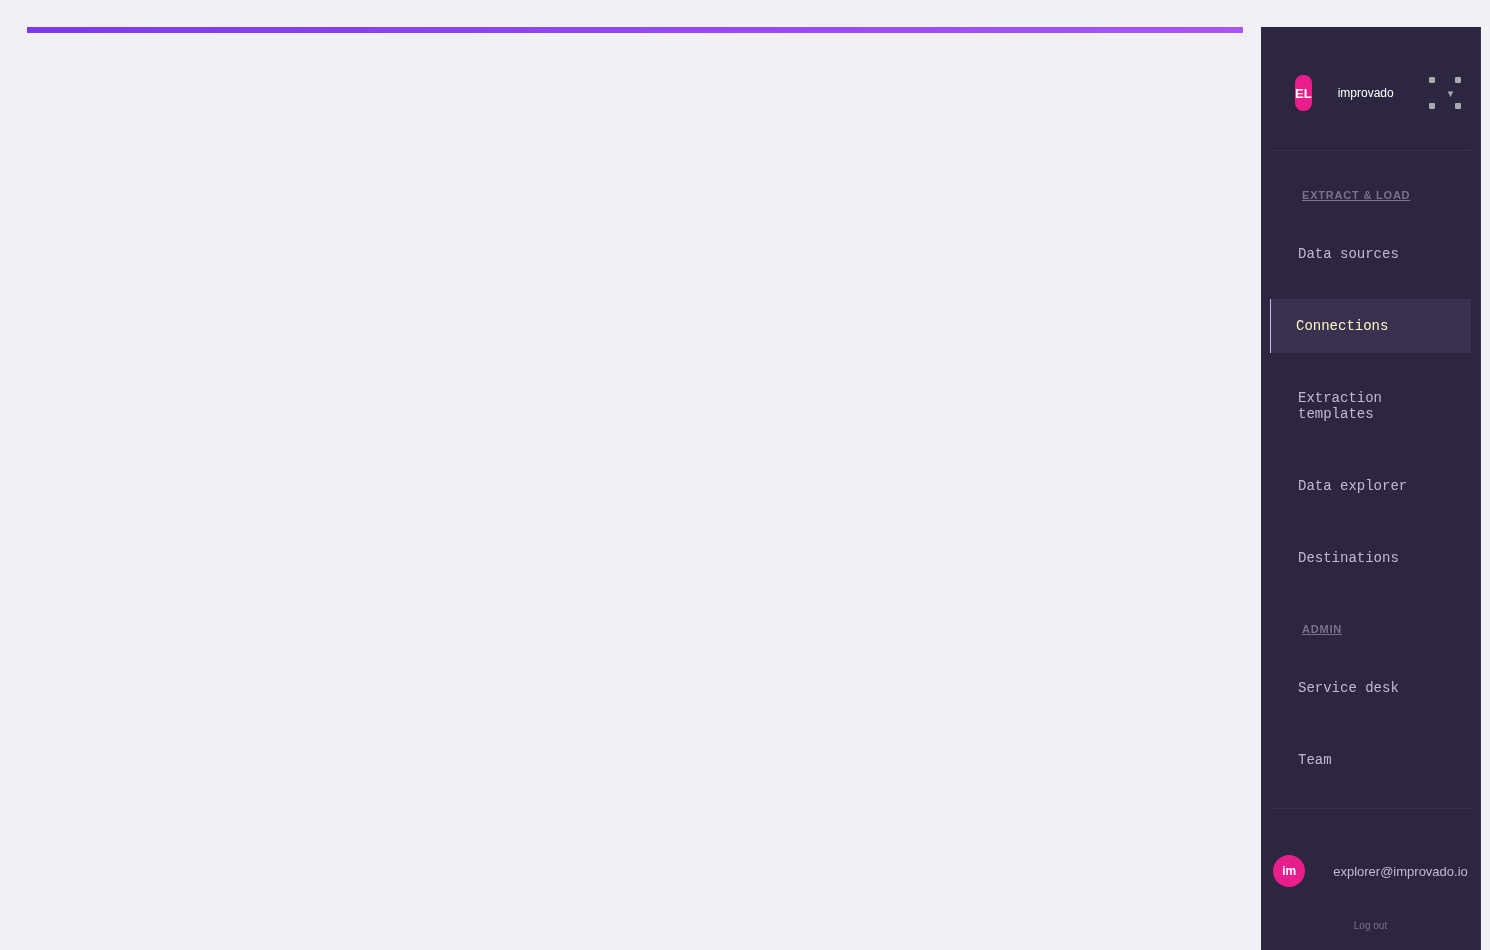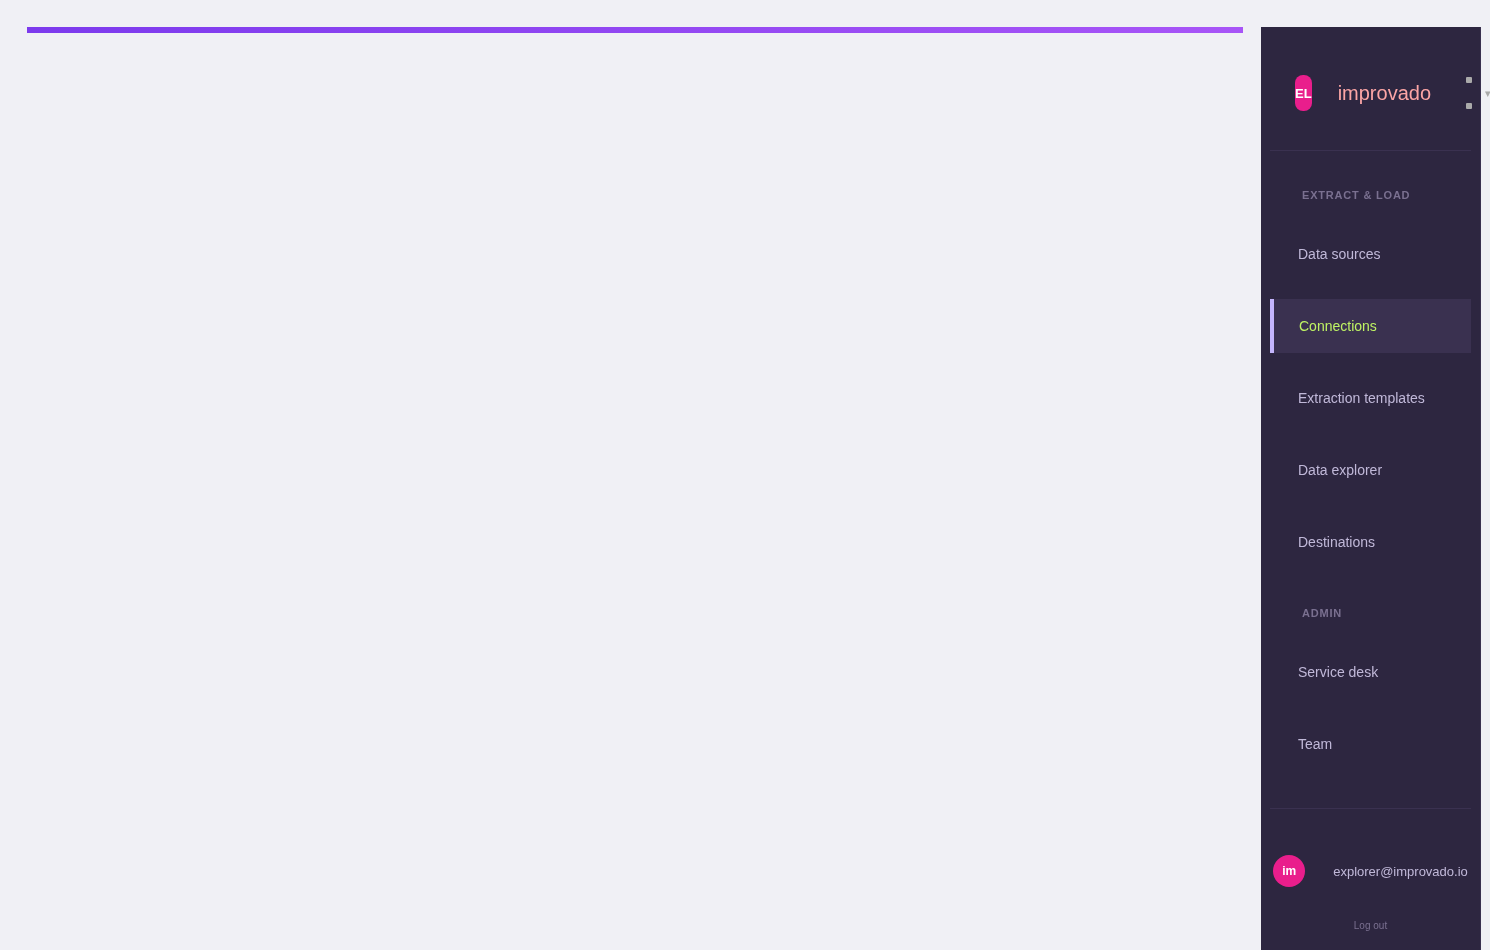--- a/index.html
+++ b/index.html
@@ -29,22 +29,22 @@
       font-weight: 700;
       font-size: 13px;
       width: 36px;
       height: 36px;
       border-radius: 8px;
       display: flex;
       align-items: center;
       justify-content: center;
     }
     .logo-text {
-      color: #fca5a5;
-      font-size: 20px;
+      color: #ffffff;
+      font-size: 12px;
       font-weight: 500;
     }
     .grid-icon {
       margin-left: auto;
       color: #aaa;
       display: flex;
       align-items: center;
       gap: 1px;
       cursor: pointer;
     }
@@ -61,34 +61,36 @@
       border-radius: 1px;
     }
 
     .sidebar-section-label {
       color: #7a7090;
       font-size: 11px;
       font-weight: 600;
       letter-spacing: 0.8px;
       padding: 20px 32px 8px;
       text-transform: uppercase;
+      text-decoration: underline;
     }
     .sidebar-item {
       display: flex;
       align-items: center;
       padding: 10px 16px;
       color: #c0b8d8;
       font-size: 14px;
       cursor: pointer;
       border-left: 3px solid transparent;
       transition: background 0.15s;
+      font-family: Liberation Mono, monospace;
     }
     .sidebar-item.active {
-      color: #bef264;
-      border-left: 4px solid #c4b5fd;
+      color: #fef9c3;
+      border-left: 1px solid #c4b5fd;
       background: #3a3150;
     }
 
     .sidebar-bottom {
       margin-top: auto;
       padding: 28px;
       border-top: 1px solid #3a3150;
       display: flex;
       flex-direction: column;
       align-items: center;

